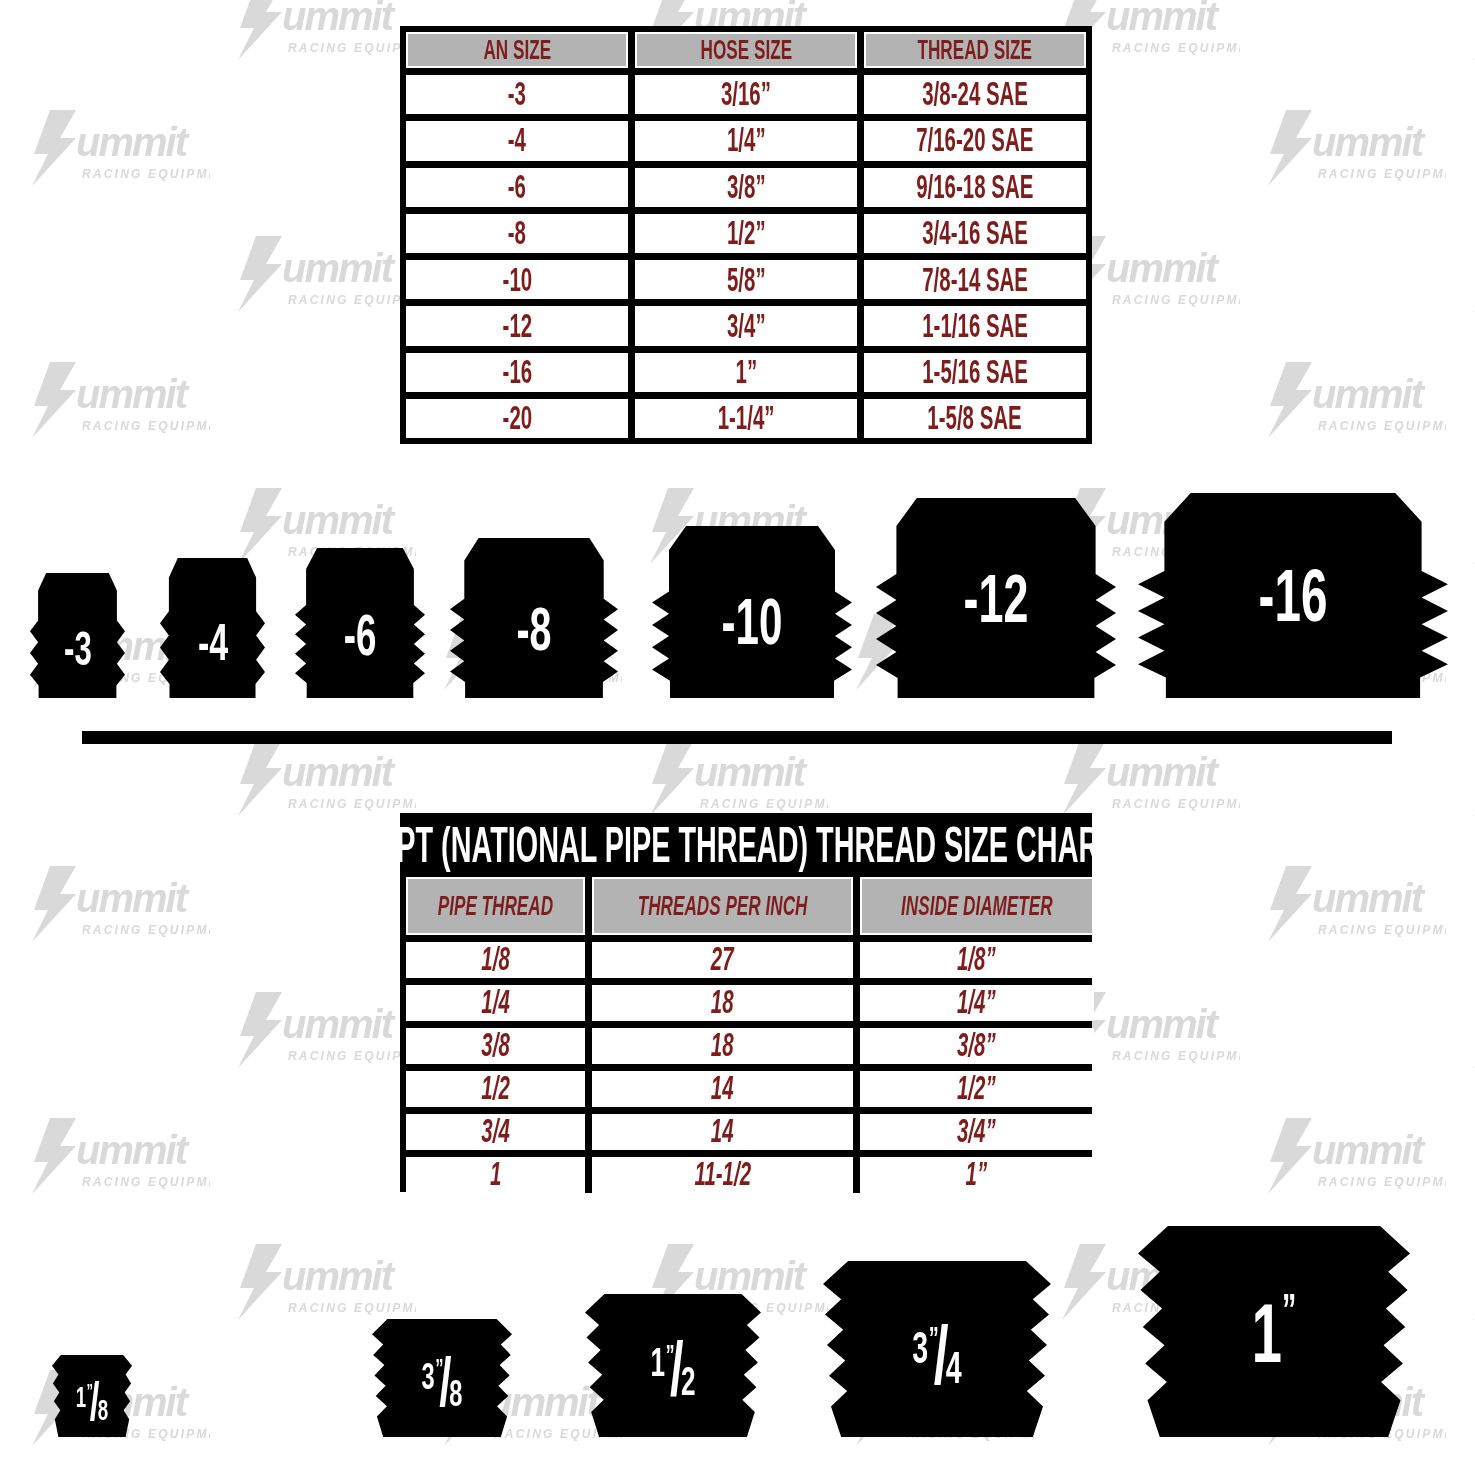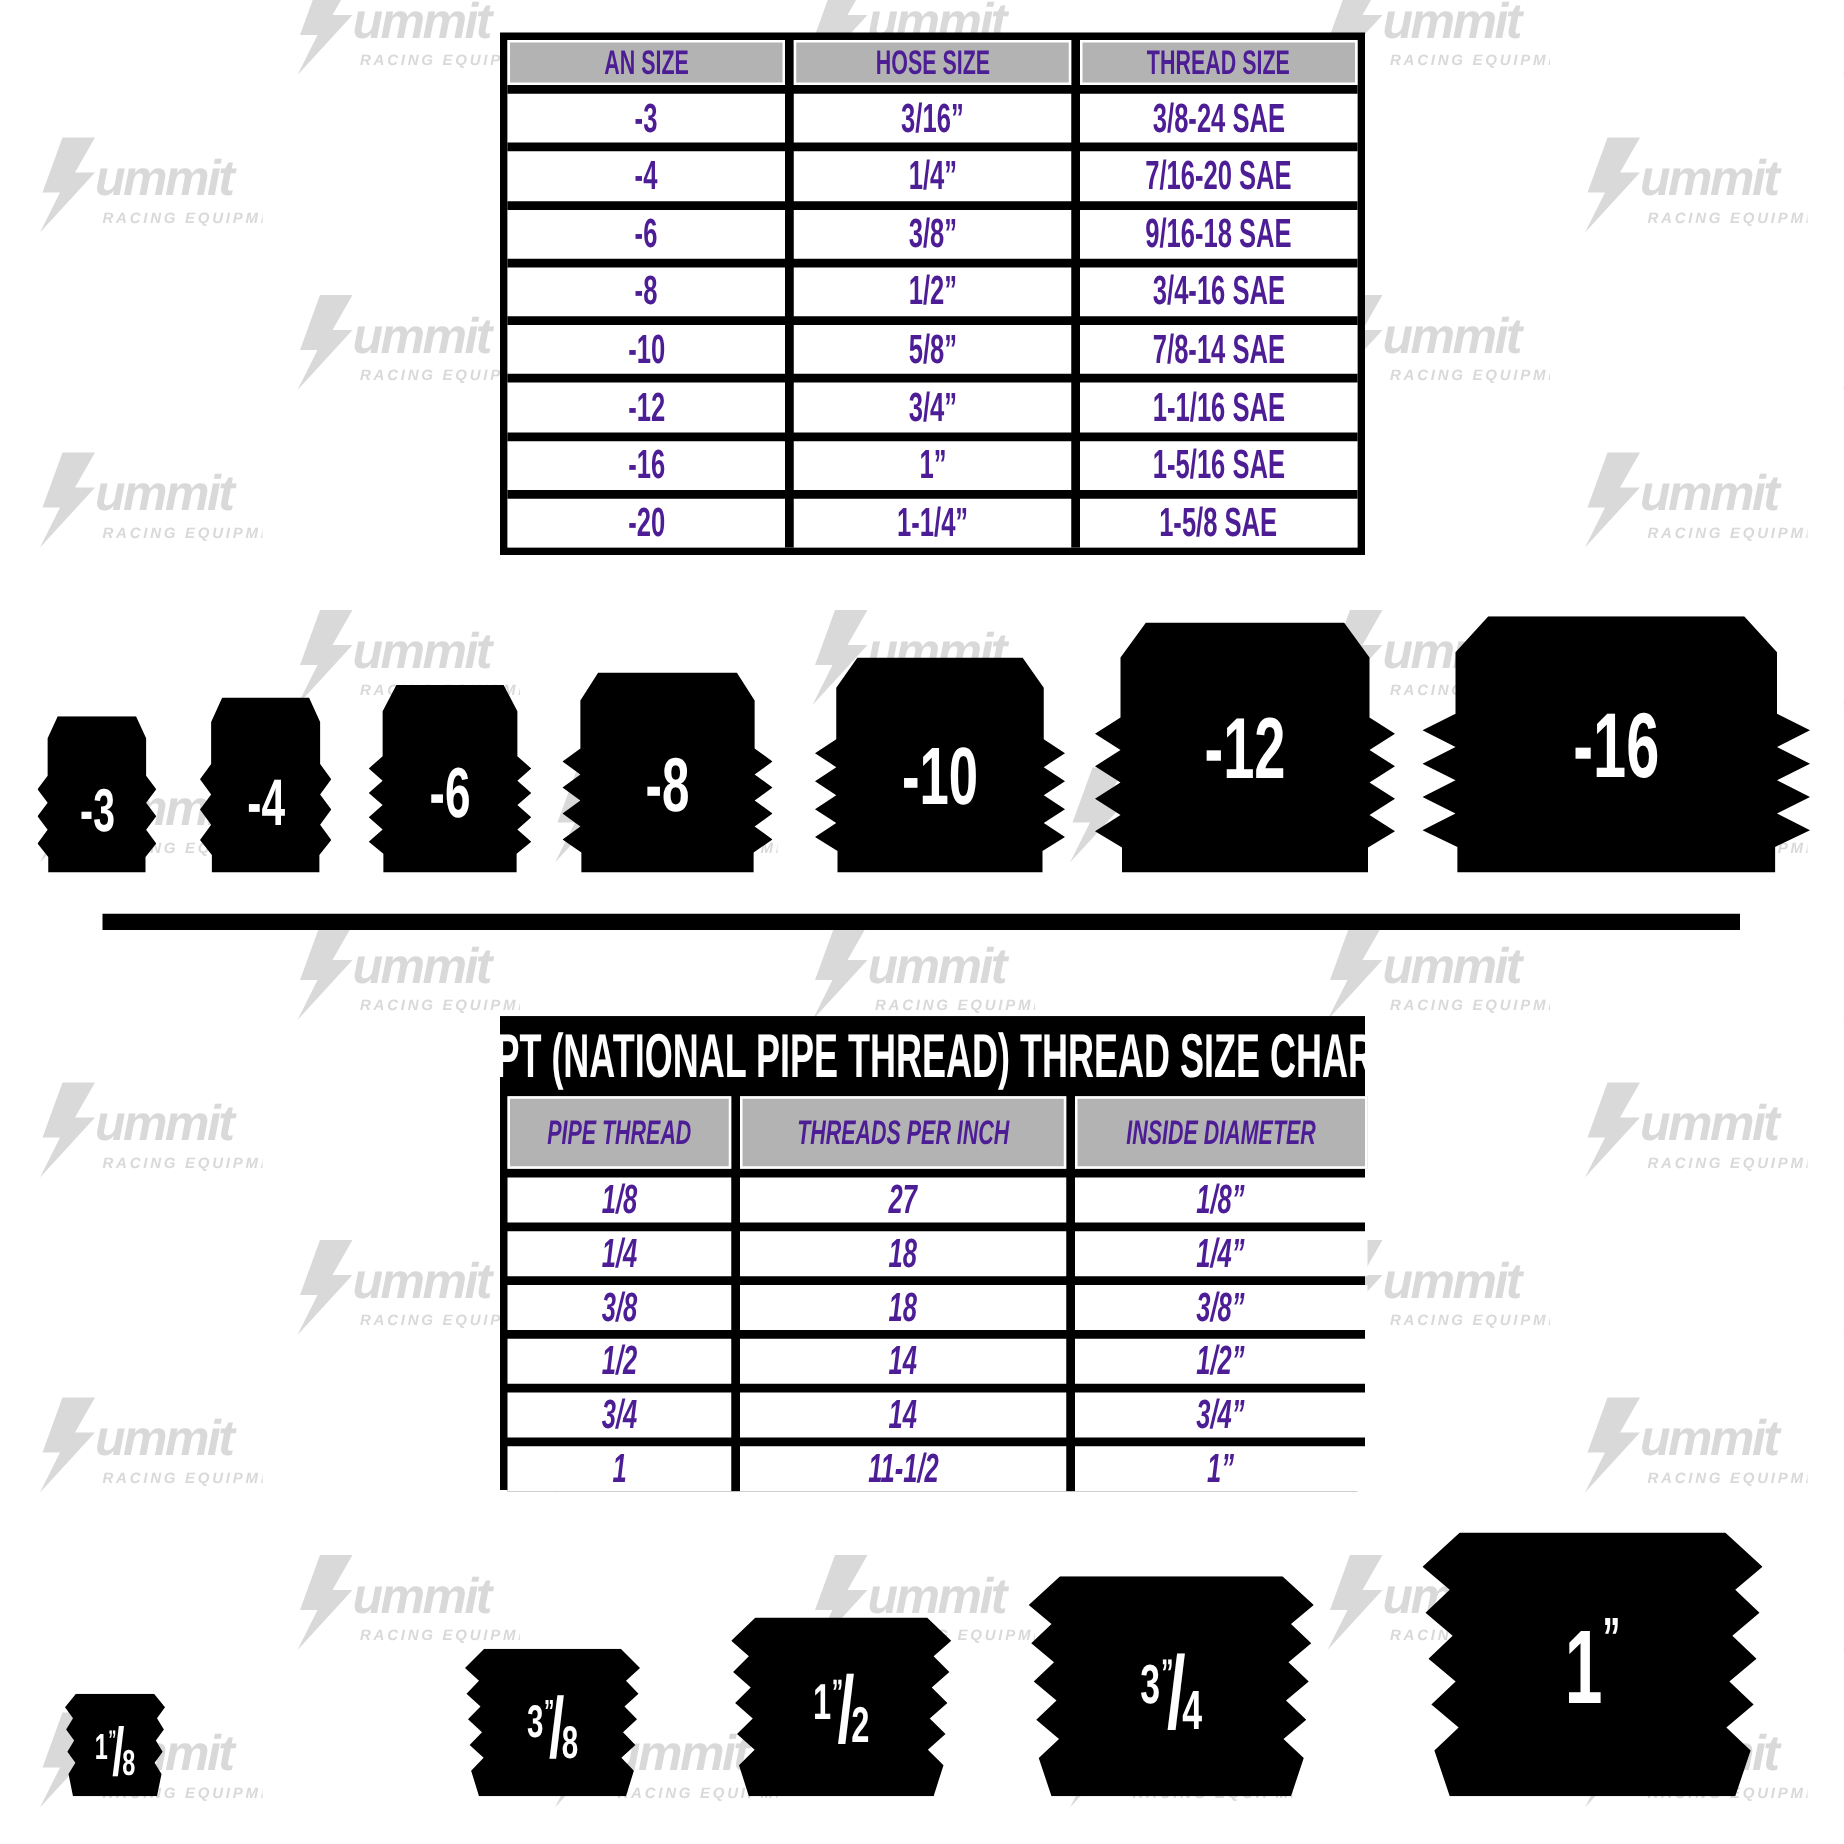--- a/index.html
+++ b/index.html
@@ -10,21 +10,21 @@
   .wm{position:absolute;width:190px;height:80px;pointer-events:none;}
   
   .size-table{position:absolute;left:400px;width:692px;background:#000;border:6px solid #000;
               box-sizing:border-box;display:flex;flex-direction:column;gap:6px;z-index:2;}
   .size-table.an{top:26px;height:418px;}
   .size-table.npt{top:813px;height:379px;}
   .t-title{flex:0 0 44px;display:flex;align-items:center;justify-content:center;color:#fff;overflow:visible;}
   .t-grid{flex:1 1 auto;display:grid;grid-template-columns:1fr 1fr 1fr;gap:7px;background:#000;}
   .an-grid{grid-template-rows:36px repeat(8,1fr);}
   .npt-grid{grid-template-rows:58px repeat(6,1fr);font-style:italic;}
-  .cell{background:#fff;display:flex;align-items:center;justify-content:center;font-size:31px;color:#4c1d95;}
+  .cell{background:#fff;display:flex;align-items:center;justify-content:center;font-size:31px;color:#7f1d1d;}
   .hcell{background:#b3b3b3;border:2px solid #fff;font-size:26px;}
   .cond{display:inline-block;font-weight:700;white-space:nowrap;transform:scale(.66,1.05);}
   .tt{font-size:45px;transform:scale(.64,1.10);letter-spacing:0;}
   
   .divider{position:absolute;left:82px;top:731px;width:1310px;height:13px;background:#000;z-index:2;}
   
   .fit-row{position:absolute;inset:0;z-index:2;pointer-events:none;}
   .fitting{position:absolute;}
   .fitting svg{display:block;}
   .flabel{position:absolute;left:50%;color:#fff;font-weight:700;white-space:nowrap;

